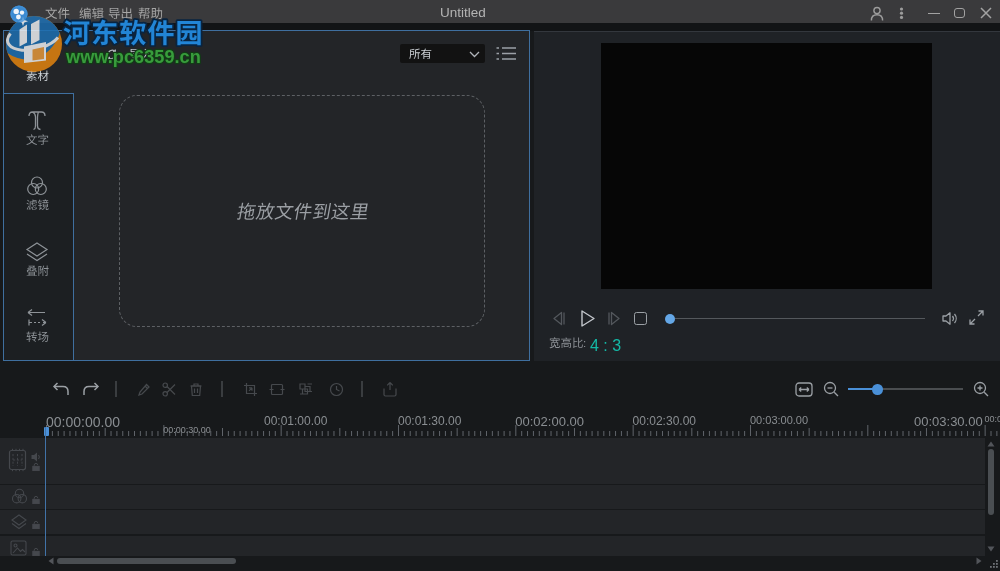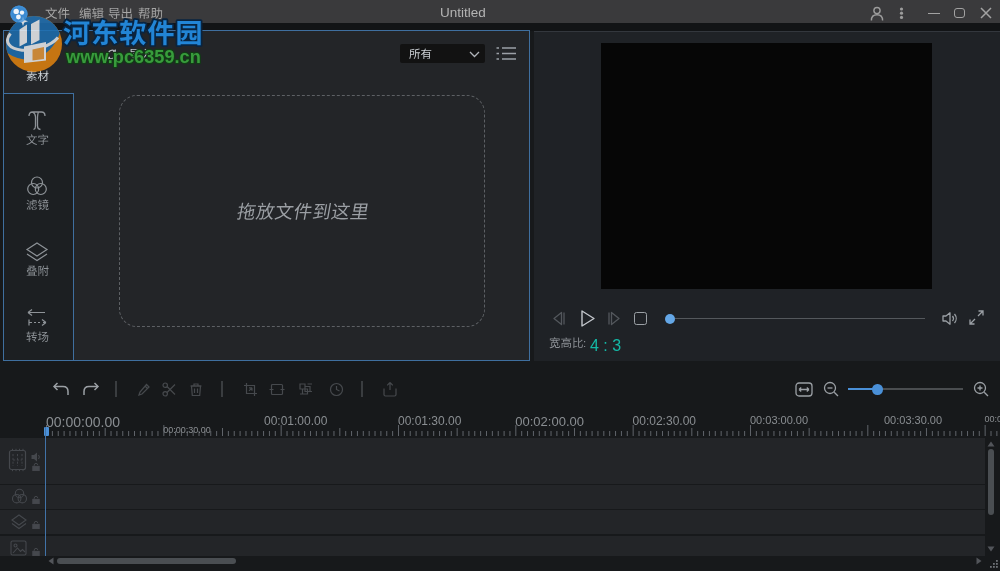--- a/index.html
+++ b/index.html
@@ -397,21 +397,21 @@
       <rect x="990.51" y="431" width="1" height="5"></rect>
       <rect x="996.37" y="431" width="1" height="5"></rect>
     </svg>
 <div class="abs" style="left:46.0px;top:414px;font-size:14px;color:#8a8e92;white-space:nowrap">00:00:00.00</div>
     <div class="abs" style="left:163.3px;top:425px;font-size:9px;color:#8a8e92;white-space:nowrap">00:00:30.00</div>
     <div class="abs" style="left:264px;top:414px;font-size:12px;color:#8a8e92;white-space:nowrap">00:01:00.00</div>
     <div class="abs" style="left:398.0px;top:414px;font-size:12px;color:#8a8e92;white-space:nowrap">00:01:30.00</div>
     <div class="abs" style="left:515.3px;top:414px;font-size:13px;color:#8a8e92;white-space:nowrap">00:02:00.00</div>
     <div class="abs" style="left:632.6px;top:414px;font-size:12px;color:#8a8e92;white-space:nowrap">00:02:30.00</div>
     <div class="abs" style="left:750.0px;top:414px;font-size:11px;color:#8a8e92;white-space:nowrap">00:03:00.00</div>
-    <div class="abs" style="left:884px;top:414px;font-size:11px;color:#8a8e92;white-space:nowrap">00:03:30.00</div>
+    <div class="abs" style="left:914px;top:414px;font-size:13px;color:#8a8e92;white-space:nowrap">00:03:30.00</div>
     <div class="abs" style="left:984.6px;top:414px;font-size:9px;color:#8a8e92;white-space:nowrap">00:04:00.00</div>
 <div class="abs" style="left:0;top:438px;width:985px;height:45.5px;background:#232528"></div>
 <div class="abs" style="left:0;top:485px;width:985px;height:23.5px;background:#232528"></div>
 <div class="abs" style="left:0;top:510px;width:985px;height:24px;background:#232528"></div>
 <div class="abs" style="left:0;top:535.5px;width:985px;height:20.5px;background:#232528"></div>
 <svg class="abs" style="left:8px;top:448px" width="19" height="24" fill="none" stroke="#45484d" stroke-width="1.2">
 <rect x="1.5" y="2.5" width="16" height="19" rx="2"></rect>
 <path d="M4.5 2.5 L4.5 0.8 M8 2.5 L8 0.8 M11.5 2.5 L11.5 0.8 M15 2.5 L15 0.8 M4.5 23.2 L4.5 21.5 M8 23.2 L8 21.5 M11.5 23.2 L11.5 21.5 M15 23.2 L15 21.5" stroke-width="1"></path>
 <path d="M5 6 L5 18 M9.5 6 L9.5 18 M5 12 L14 12 M14 6 L14 18" stroke-width="0.9" stroke-dasharray="2.2 1.6"></path>
     </svg>

